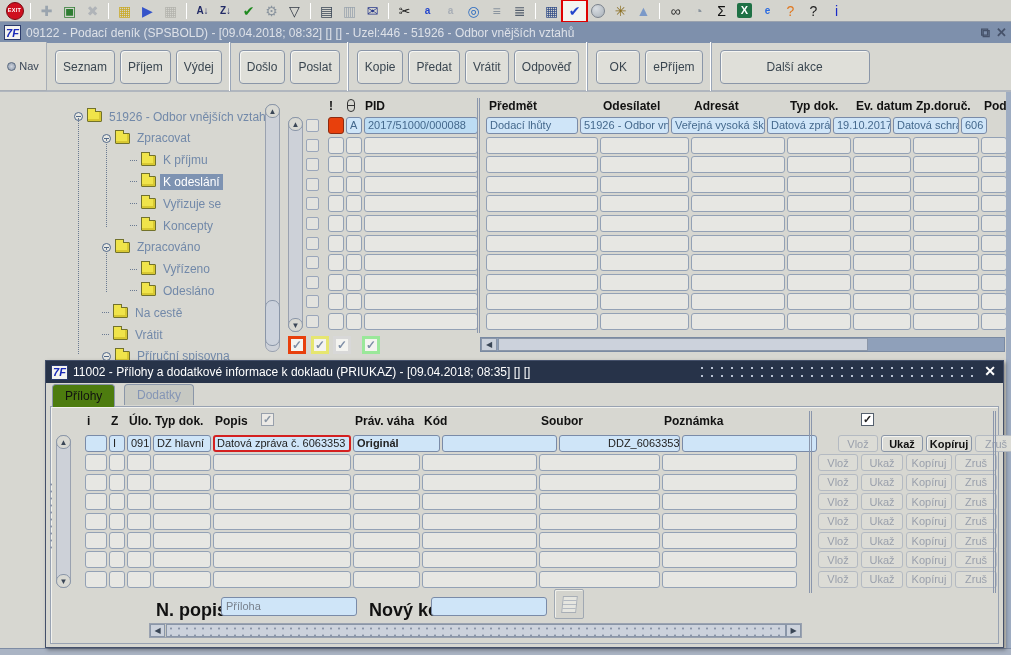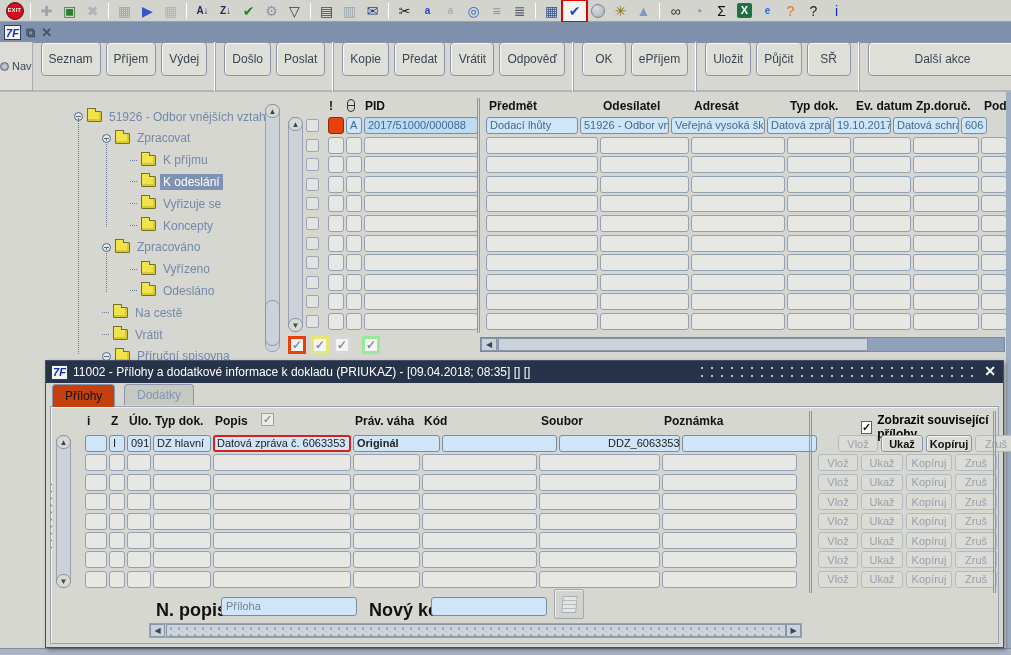--- a/index.html
+++ b/index.html
@@ -20,21 +20,21 @@
   #titlebar { position:absolute; left:0; top:22px; width:1011px; height:21px; background:#7e90ac; display:flex; align-items:center; padding:0 4px; color:#dde1e8; }
   .applogo { width:17px; height:15px; background:#f4f4f0; border:1px solid #2a3a6a; color:#1a2ab8; font-size:11px; font-weight:bold; font-style:italic; display:flex; align-items:center; justify-content:center; margin-right:5px; flex:0 0 auto; }
   .titletext { font-size:12px; white-space:nowrap; overflow:hidden; flex:1 1 auto; }
   .winctl { display:flex; gap:6px; color:#46526a; font-size:13px; font-weight:bold; }
   .winctl span { cursor:default; }
 
   
   #actionbar { position:absolute; left:0; top:43px; width:1011px; height:49px; background:#d7d7d1; border-bottom:2px solid #b0b6be; display:flex; align-items:center; }
   #navtab { width:47px; height:49px; background:#dddcd6; border-right:1px solid #a8aeb6; border-bottom:1px solid #a8aeb6; display:flex; align-items:center; justify-content:center; gap:3px; font-size:11px; color:#3a4656; }
   .nav-dot { width:9px; height:9px; border-radius:50%; border:1px solid #5a6a80; background:radial-gradient(#cfd5de,#8a96a8); }
-  .agroup { display:flex; gap:5px; padding:0 8px; height:49px; align-items:flex-start; }
+  .agroup { display:flex; gap:5px; padding:0 8px; height:49px; align-items:center; }
   .agroup + .agroup { border-left:1px solid #9aa6b8; box-shadow:-1px 0 0 #fff; }
   .abtn { height:34px; min-width:44px; padding:0 7px; background:#dfdfd9; border:1px solid #8a96a8; border-radius:4px; box-shadow:inset 1px 1px 0 #f6f6f2; color:#3a4650; font-size:12px; display:flex; align-items:center; justify-content:center; cursor:default; }
   .abtn.wide { min-width:150px; }
 
   
   .tree-item { position:absolute; height:17px; display:flex; align-items:center; gap:4px; white-space:nowrap; }
   .tree-label { font-size:12px; color:#7289a9; padding:1px 3px; }
   .tree-label.sel { background:#7e93b2; color:#fff; }
   .expander { width:9px; height:9px; border:1px solid #50688a; border-radius:50%; background:#e8e8e2; position:relative; flex:0 0 auto; }
   .expander::after { content:""; position:absolute; left:1px; right:1px; top:3px; height:1px; background:#50688a; }
@@ -64,21 +64,21 @@
   .dblline { position:absolute; width:3px; border-left:1px solid #8a96ac; border-right:1px solid #8a96ac; }
 
   .filtercb { position:absolute; width:18px; height:18px; background:#f4f4f0; display:flex; align-items:center; justify-content:center; color:#7e8ea6; font-size:12px; font-weight:bold; }
 
   
   #dialog { position:absolute; left:45px; top:360px; width:959px; height:288px; background:#d7d7d1; border:1px solid #44506a; box-shadow:2px 2px 4px rgba(0,0,0,.35); }
   #dlg-title { position:absolute; left:0; top:0; width:957px; height:22px; background:#273349; color:#fff; display:flex; align-items:center; padding:0 5px; }
   .dtpattern { position:absolute; right:26px; top:3px; width:280px; height:16px; background-image:radial-gradient(#b9c2d4 1px, transparent 1.4px); background-size:10px 8px; }
   .dlg-x { position:absolute; right:7px; top:2px; color:#fff; font-size:14px; font-weight:bold; cursor:default; }
   .tab { position:absolute; top:23px; height:21px; padding:0 12px; border:1px solid #8a96a8; border-bottom:none; border-radius:4px 4px 0 0; display:flex; align-items:center; font-size:12px; }
-  .tab.active { left:6px; background:#c2410c; color:#111; z-index:2; height:23px; }
+  .tab.active { left:6px; background:#4d7c0f; color:#111; z-index:2; height:23px; }
   .tab.disabled { left:78px; background:#c6c8c2; color:#8495b5; }
   #dlg-panel { position:absolute; left:4px; top:45px; width:949px; height:238px; border:1px solid #98a2b2; box-shadow:inset 1px 1px 0 #f2f2ee; }
   .btn { height:17px; border:1px solid #8a96a8; border-radius:3px; background:#dcdcd6; box-shadow:inset 1px 1px 0 #f4f4f0; font-size:11px; display:flex; align-items:center; justify-content:center; margin-right:3px; flex:0 0 auto; color:#111; font-weight:bold; }
   .btn.off { color:#9aa0ac; font-weight:normal; border-color:#b4bac2; box-shadow:none; }
   .cbbox { width:13px; height:13px; border:1px solid #55606e; background:#fff; font-size:11px; line-height:11px; text-align:center; color:#222; font-weight:bold; }
   .cbbox.gray { background:#eceae6; color:#8a96a4; border-color:#98a0ac; }
   .blabel { position:absolute; font-weight:bold; font-size:18px; color:#111; white-space:nowrap; }
   .field { position:absolute; height:19px; background:#cfe5f8; border:1px solid #7a8ba8; border-radius:3px; font-size:11px; color:#78808c; padding:2px 4px; }
   #signbtn { position:absolute; width:30px; height:30px; background:#d3d3cd; border:1px solid #a0a8b2; border-radius:2px; box-shadow:inset 1px 1px 0 #f0f0ea; display:flex; align-items:center; justify-content:center; }
   .docglyph { width:15px; height:17px; background:#e6e6e0; border:1px solid #a8aeb6; background-image:repeating-linear-gradient(#0000 0 3px, #b4bac2 3px 4px); transform:skewX(-6deg); }
@@ -135,20 +135,21 @@
       <div class="sq-badge" style="background: rgb(31, 113, 69); color: rgb(255, 255, 255);">X</div>
     </div>
     <div class="ticon small" style="color: rgb(42, 106, 224);">e</div>
     <div class="ticon" style="color: rgb(224, 120, 32);">?</div>
     <div class="ticon" style="color: rgb(34, 34, 34);">?</div>
     <div class="ticon" style="color: rgb(26, 42, 200);">i</div>
   </div>
 
 <div id="titlebar">
   <span class="applogo">7F</span>
+  <span class="titletext">09122 - Podací deník (SPSBOLD) - [09.04.2018; 08:32]  []  [] - Uzel:446 - 51926 - Odbor vnějších vztahů</span>
   <span class="winctl" id="win-controls">
       <span>⧉</span>
       <span>✕</span>
     </span>
 </div>
 
 <div id="actionbar">
   <div id="navtab">
     <span class="nav-dot"></span>
     <span>Nav</span>
@@ -165,25 +166,20 @@
       </div>
       <div class="agroup">
         <div class="abtn">Kopie</div>
         <div class="abtn">Předat</div>
         <div class="abtn">Vrátit</div>
         <div class="abtn">Odpověď</div>
       </div>
       <div class="agroup">
         <div class="abtn">OK</div>
         <div class="abtn">ePříjem</div>
-      </div>
-      <div class="agroup">
-        <div class="abtn">Uložit</div>
-        <div class="abtn">Půjčit</div>
-        <div class="abtn">SŘ</div>
       </div>
       <div class="agroup">
         <div class="abtn wide">Další akce</div>
       </div>
     </div>
 </div>
 
 <div id="tree-layer">
     <div class="tree-item" style="left: 74px; top: 108px;">
       <div class="expander"></div>
@@ -458,21 +454,20 @@
       <div class="hdr" style="left: 83px; top: 53px; position: absolute;">Úlo.</div>
       <div class="hdr" style="left: 109px; top: 53px; position: absolute;">Typ dok.</div>
       <div class="hdr" style="left: 169px; top: 53px; position: absolute;">Popis<span class="cbbox gray" style="position: absolute; left: 46px; top: -1px;">✓</span></div>
       <div class="hdr" style="left: 309px; top: 53px; position: absolute;">Práv. váha</div>
       <div class="hdr" style="left: 378px; top: 53px; position: absolute;">Kód</div>
       <div class="hdr" style="left: 495px; top: 53px; position: absolute;">Soubor</div>
       <div class="hdr" style="left: 618px; top: 53px; position: absolute;">Poznámka</div>
     </div>
   <div style="position:absolute; left:815px; top:52px; display:flex; gap:5px; align-items:center;">
     <span class="cbbox">✓</span>
-    <span style="font-weight:bold; font-size:12px;">Zobrazit související přílohy</span>
   </div>
 
   <div class="vscroll" style="left:10px; top:74px; height:153px; position:absolute;"></div>
   <div class="sbtn" style="left:10px; top:74px;">▲</div>
   <div class="sbtn" style="left:10px; top:213px;">▼</div>
   <div class="dots" style="position:absolute; left:1px; top:120px; width:8px; height:70px;"></div>
 
   <div id="dlg-rows">
       <div class="mrow" style="left: 39px; top: 74px;">
         <div class="cell dark fill" style="width: 22px;"></div>

